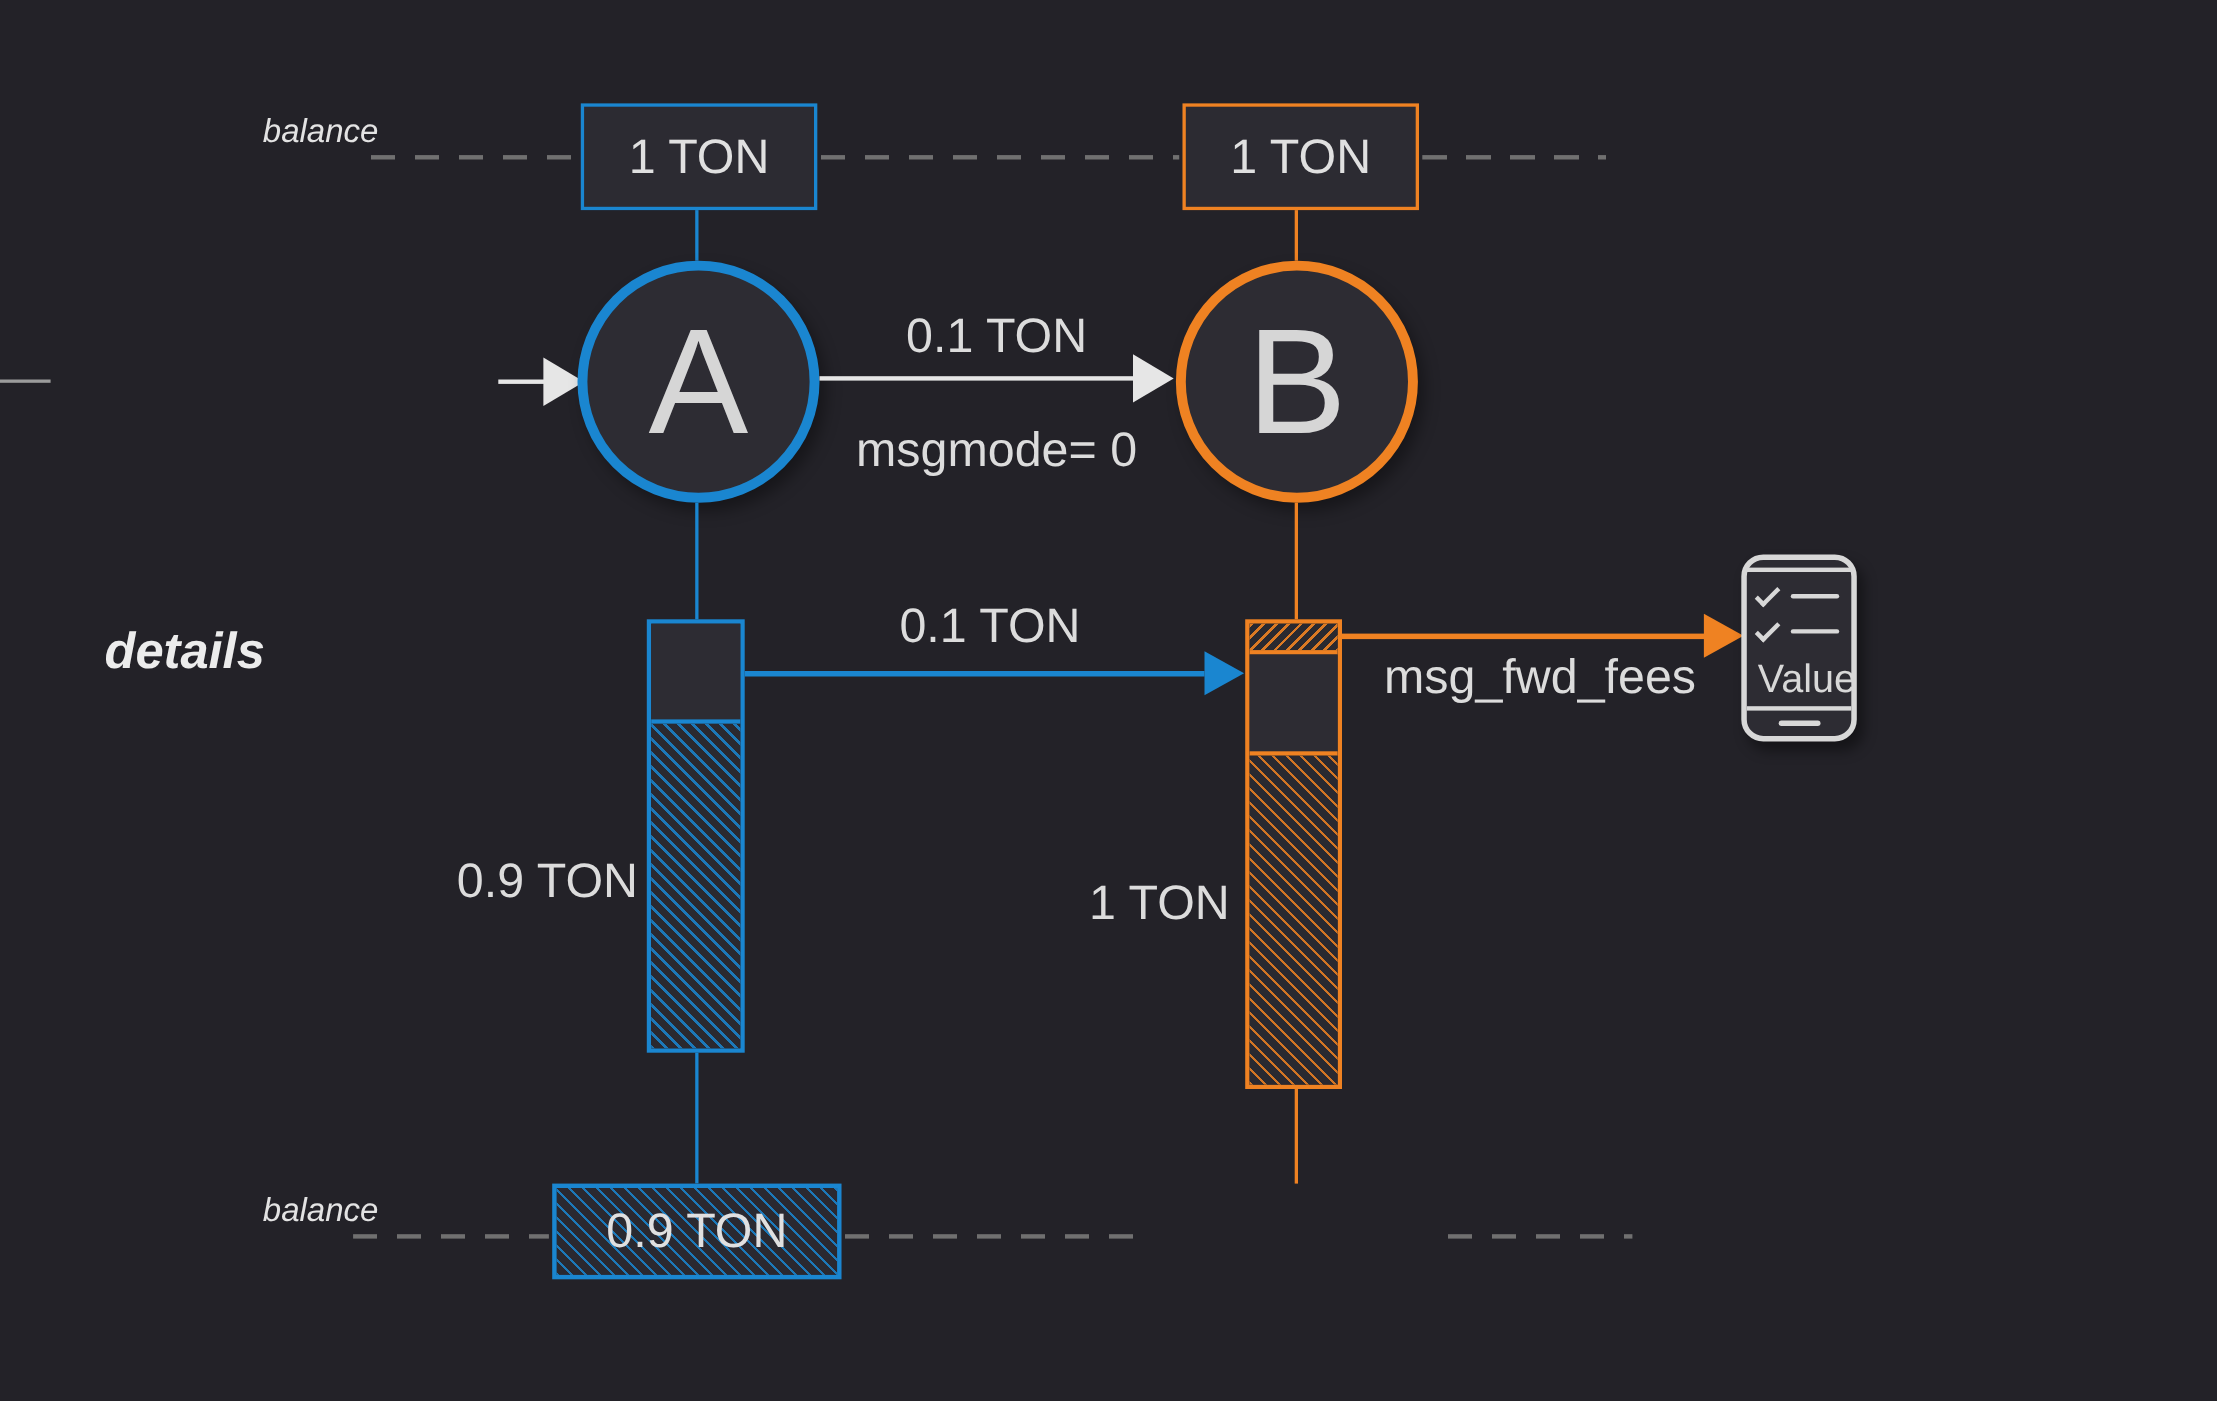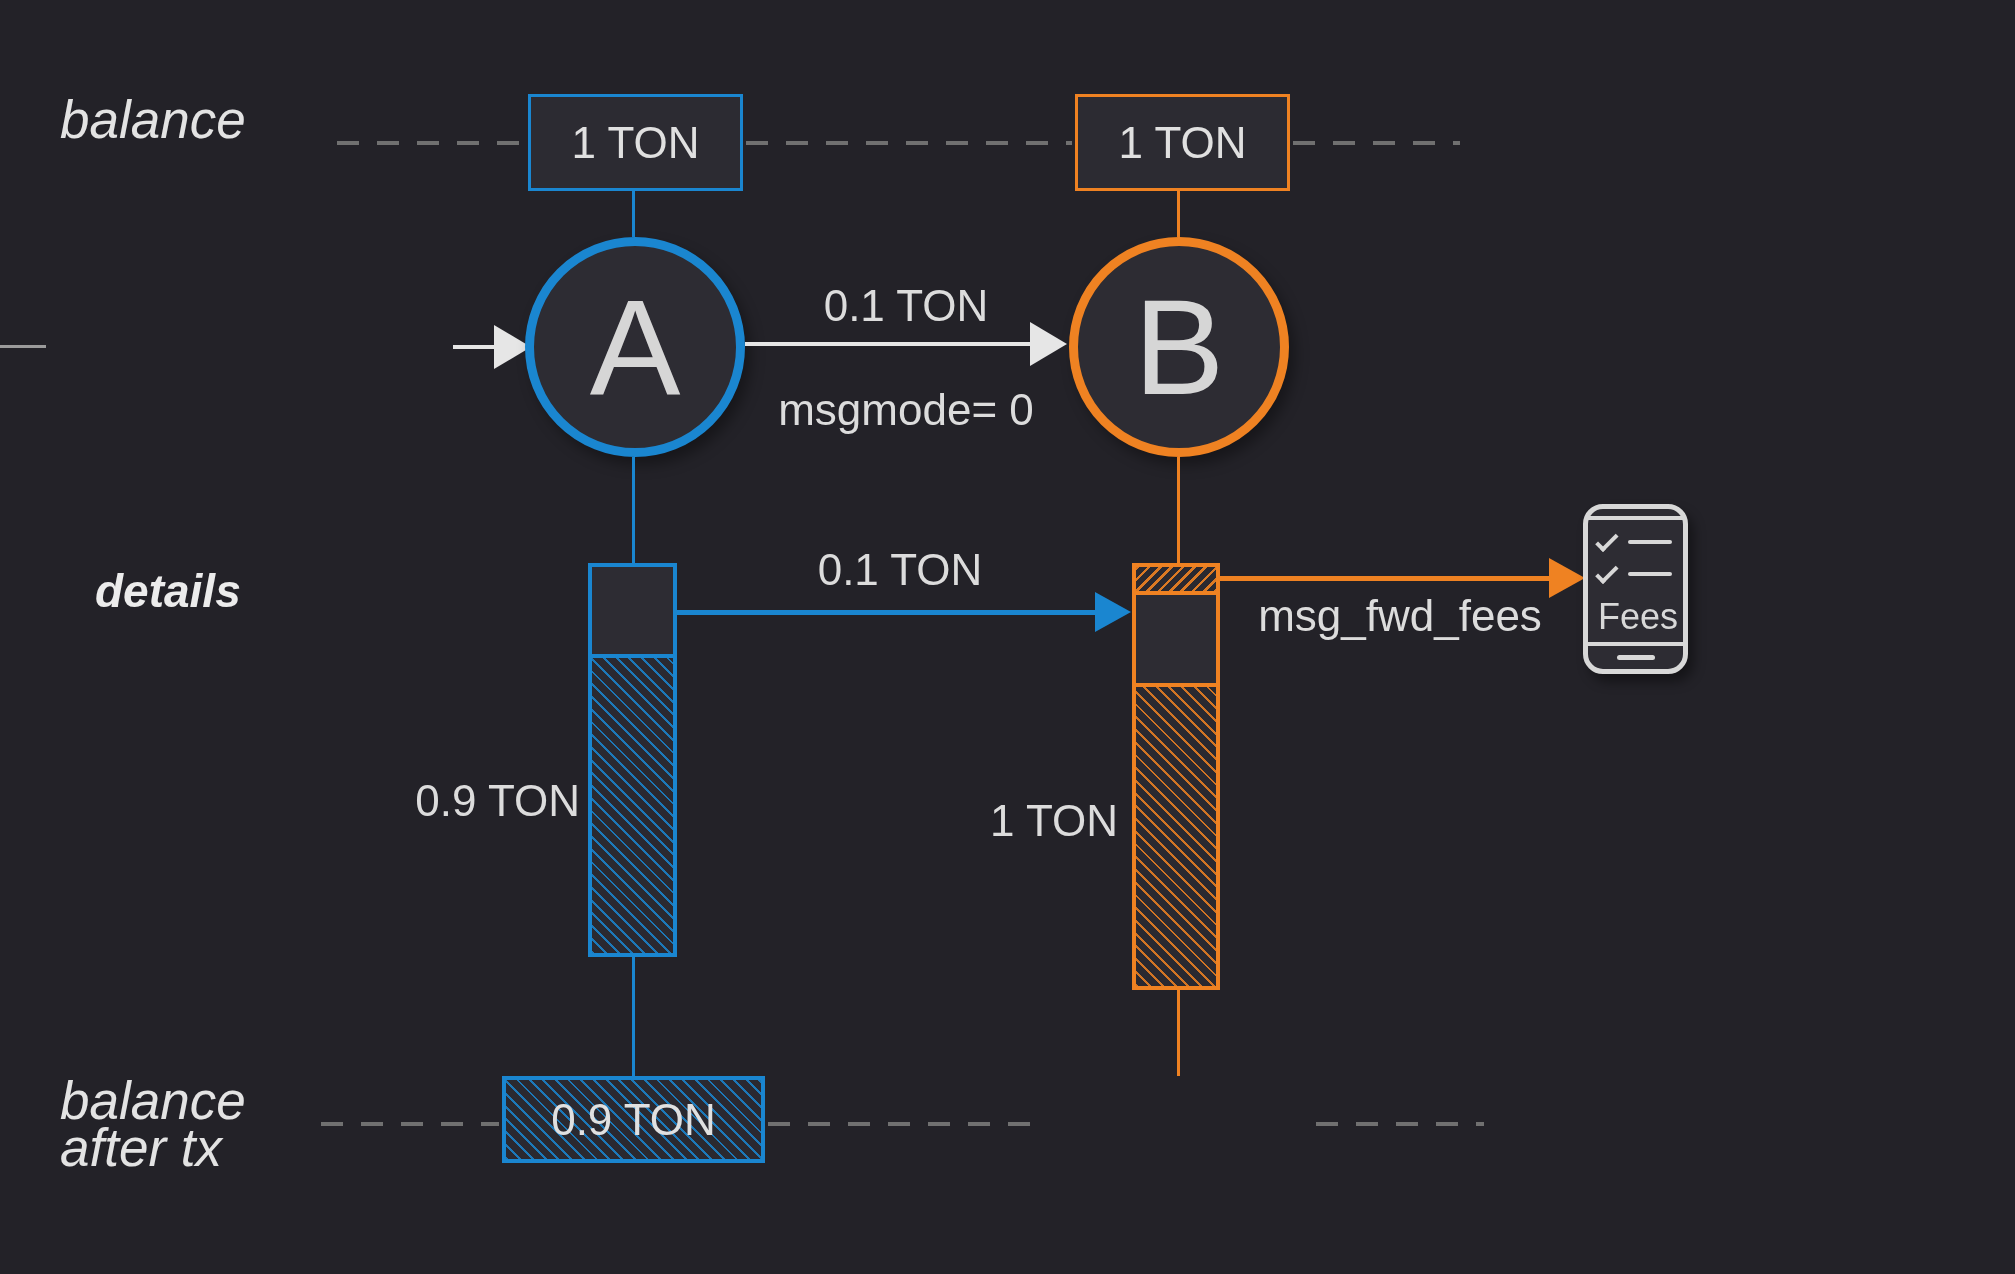--- a/index.html
+++ b/index.html
@@ -7,22 +7,22 @@
   .canvas {
     position:relative; width:2015px; height:1274px;
     background:#232228; overflow:hidden;
     font-family:"Liberation Sans", sans-serif;
     color:#DEDEDE;
   }
   .abs { position:absolute; }
 
   
   .lbl-italic {
-    font-style:italic; font-size:53px; line-height:47px;
-    color:#E3E3E3; text-align:left; width:284px;
+    font-style:italic; font-size:30px; line-height:47px;
+    color:#E3E3E3; text-align:right; width:284px;
   }
   .lbl-bolditalic {
     font-style:italic; font-weight:bold; font-size:46px; line-height:58px;
     color:#ECECEC; text-align:left;
   }
   .val-text { font-size:44px; color:#DCDCDC; white-space:nowrap; }
   .center-xy { transform:translate(-50%,-50%); }
 
   
   .dash {
@@ -185,36 +185,35 @@
     <div class="phone-header"></div>
     <div class="phone-screen">
       <div class="check-row">
         <div class="check-icon"></div>
         <div class="row-line"></div>
       </div>
       <div class="check-row">
         <div class="check-icon"></div>
         <div class="row-line"></div>
       </div>
-      <div class="phone-fees">Fees</div>
+      <div class="phone-fees">Value</div>
     </div>
     <div class="phone-footer">
       <div class="home-line"></div>
     </div>
   </div>
 
   <div class="abs val-text" style="right:1435px; top:776px;">0.9 TON</div>
   <div class="abs val-text" style="right:897px; top:796px;">1 TON</div>
 
   <div class="abs vline-blue" style="left:632px;  top:957px; height:119px;"></div>
   <div class="abs vline-orange" style="left:1177px; top:990px; height:86px;"></div>
 
   <div class="abs lbl-italic" style="left:60px; top:1077px;">
     <div>balance</div>
-    <div>after tx</div>
   </div>
 
   <div class="abs dash" style="left:321px; top:1122px; width:178px;"></div>
   <div class="abs dash" style="left:768px; top:1122px; width:274px;"></div>
   <div class="abs dash" style="left:1316px; top:1122px; width:168px;"></div>
 
   <div class="abs ton-box box-blue-thick hatch-blue" style="left:502px; top:1076px; width:263px; height:87px;">
     <span>0.9 TON</span>
   </div>
 

